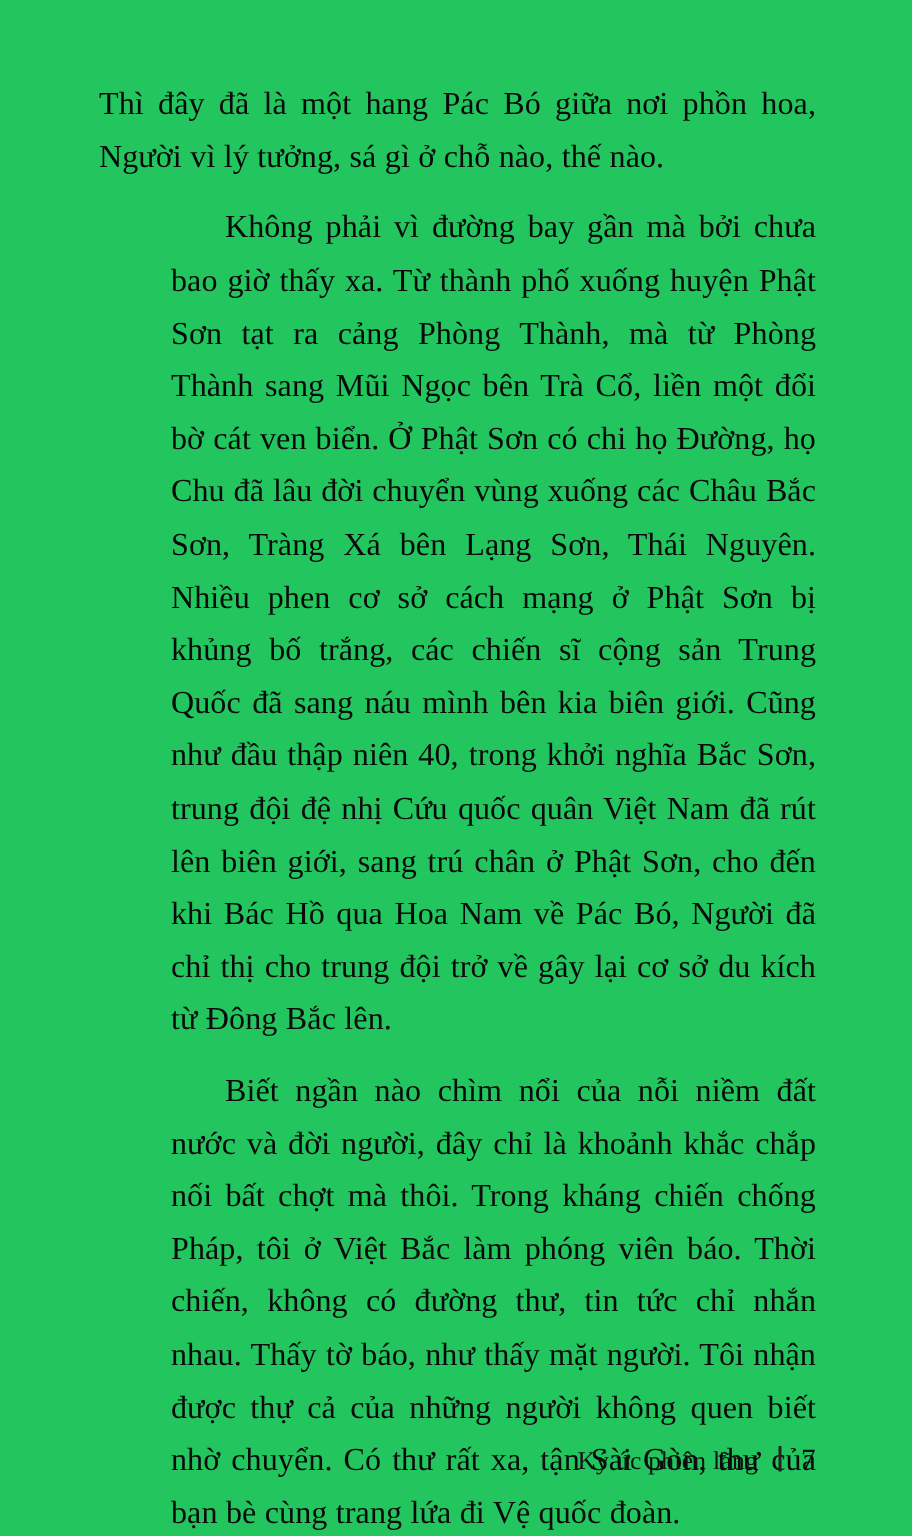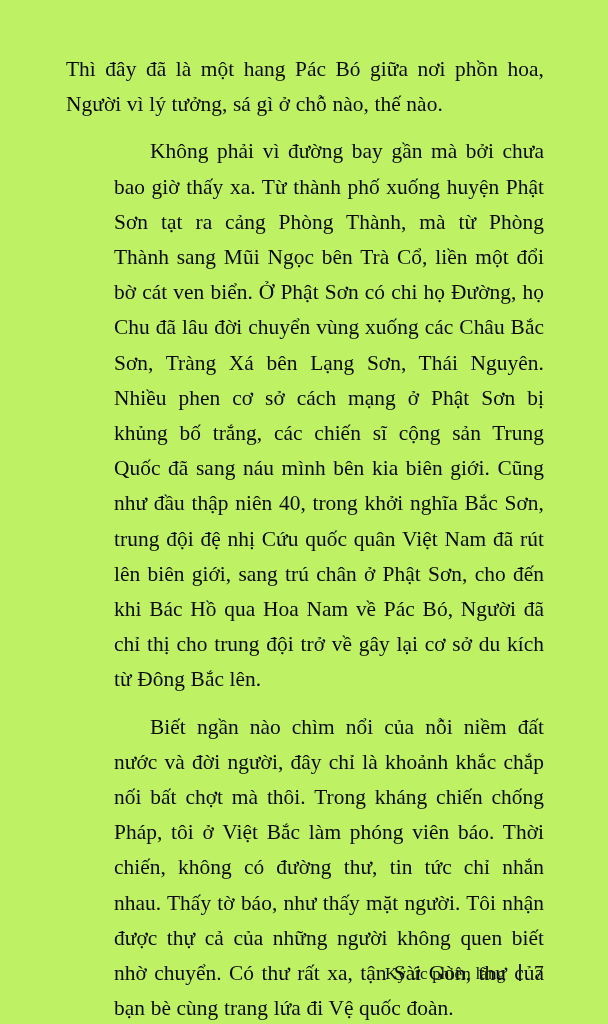--- a/index.html
+++ b/index.html
@@ -14,21 +14,21 @@
     font-family: "Liberation Serif", "DejaVu Serif", serif;
     color: #0a0a0a;
     position: relative;
   }
   .page {
     position: absolute;
     left: 0;
     top: 0;
     width: 608px;
     height: 1024px;
-    background: #bef264;
+    background: #22c55e;
   }
   .text-column {
     position: absolute;
     left: 66px;
     top: 52px;
     width: 478px;
   }
   .para {
     margin: 0;
     text-align: justify;

